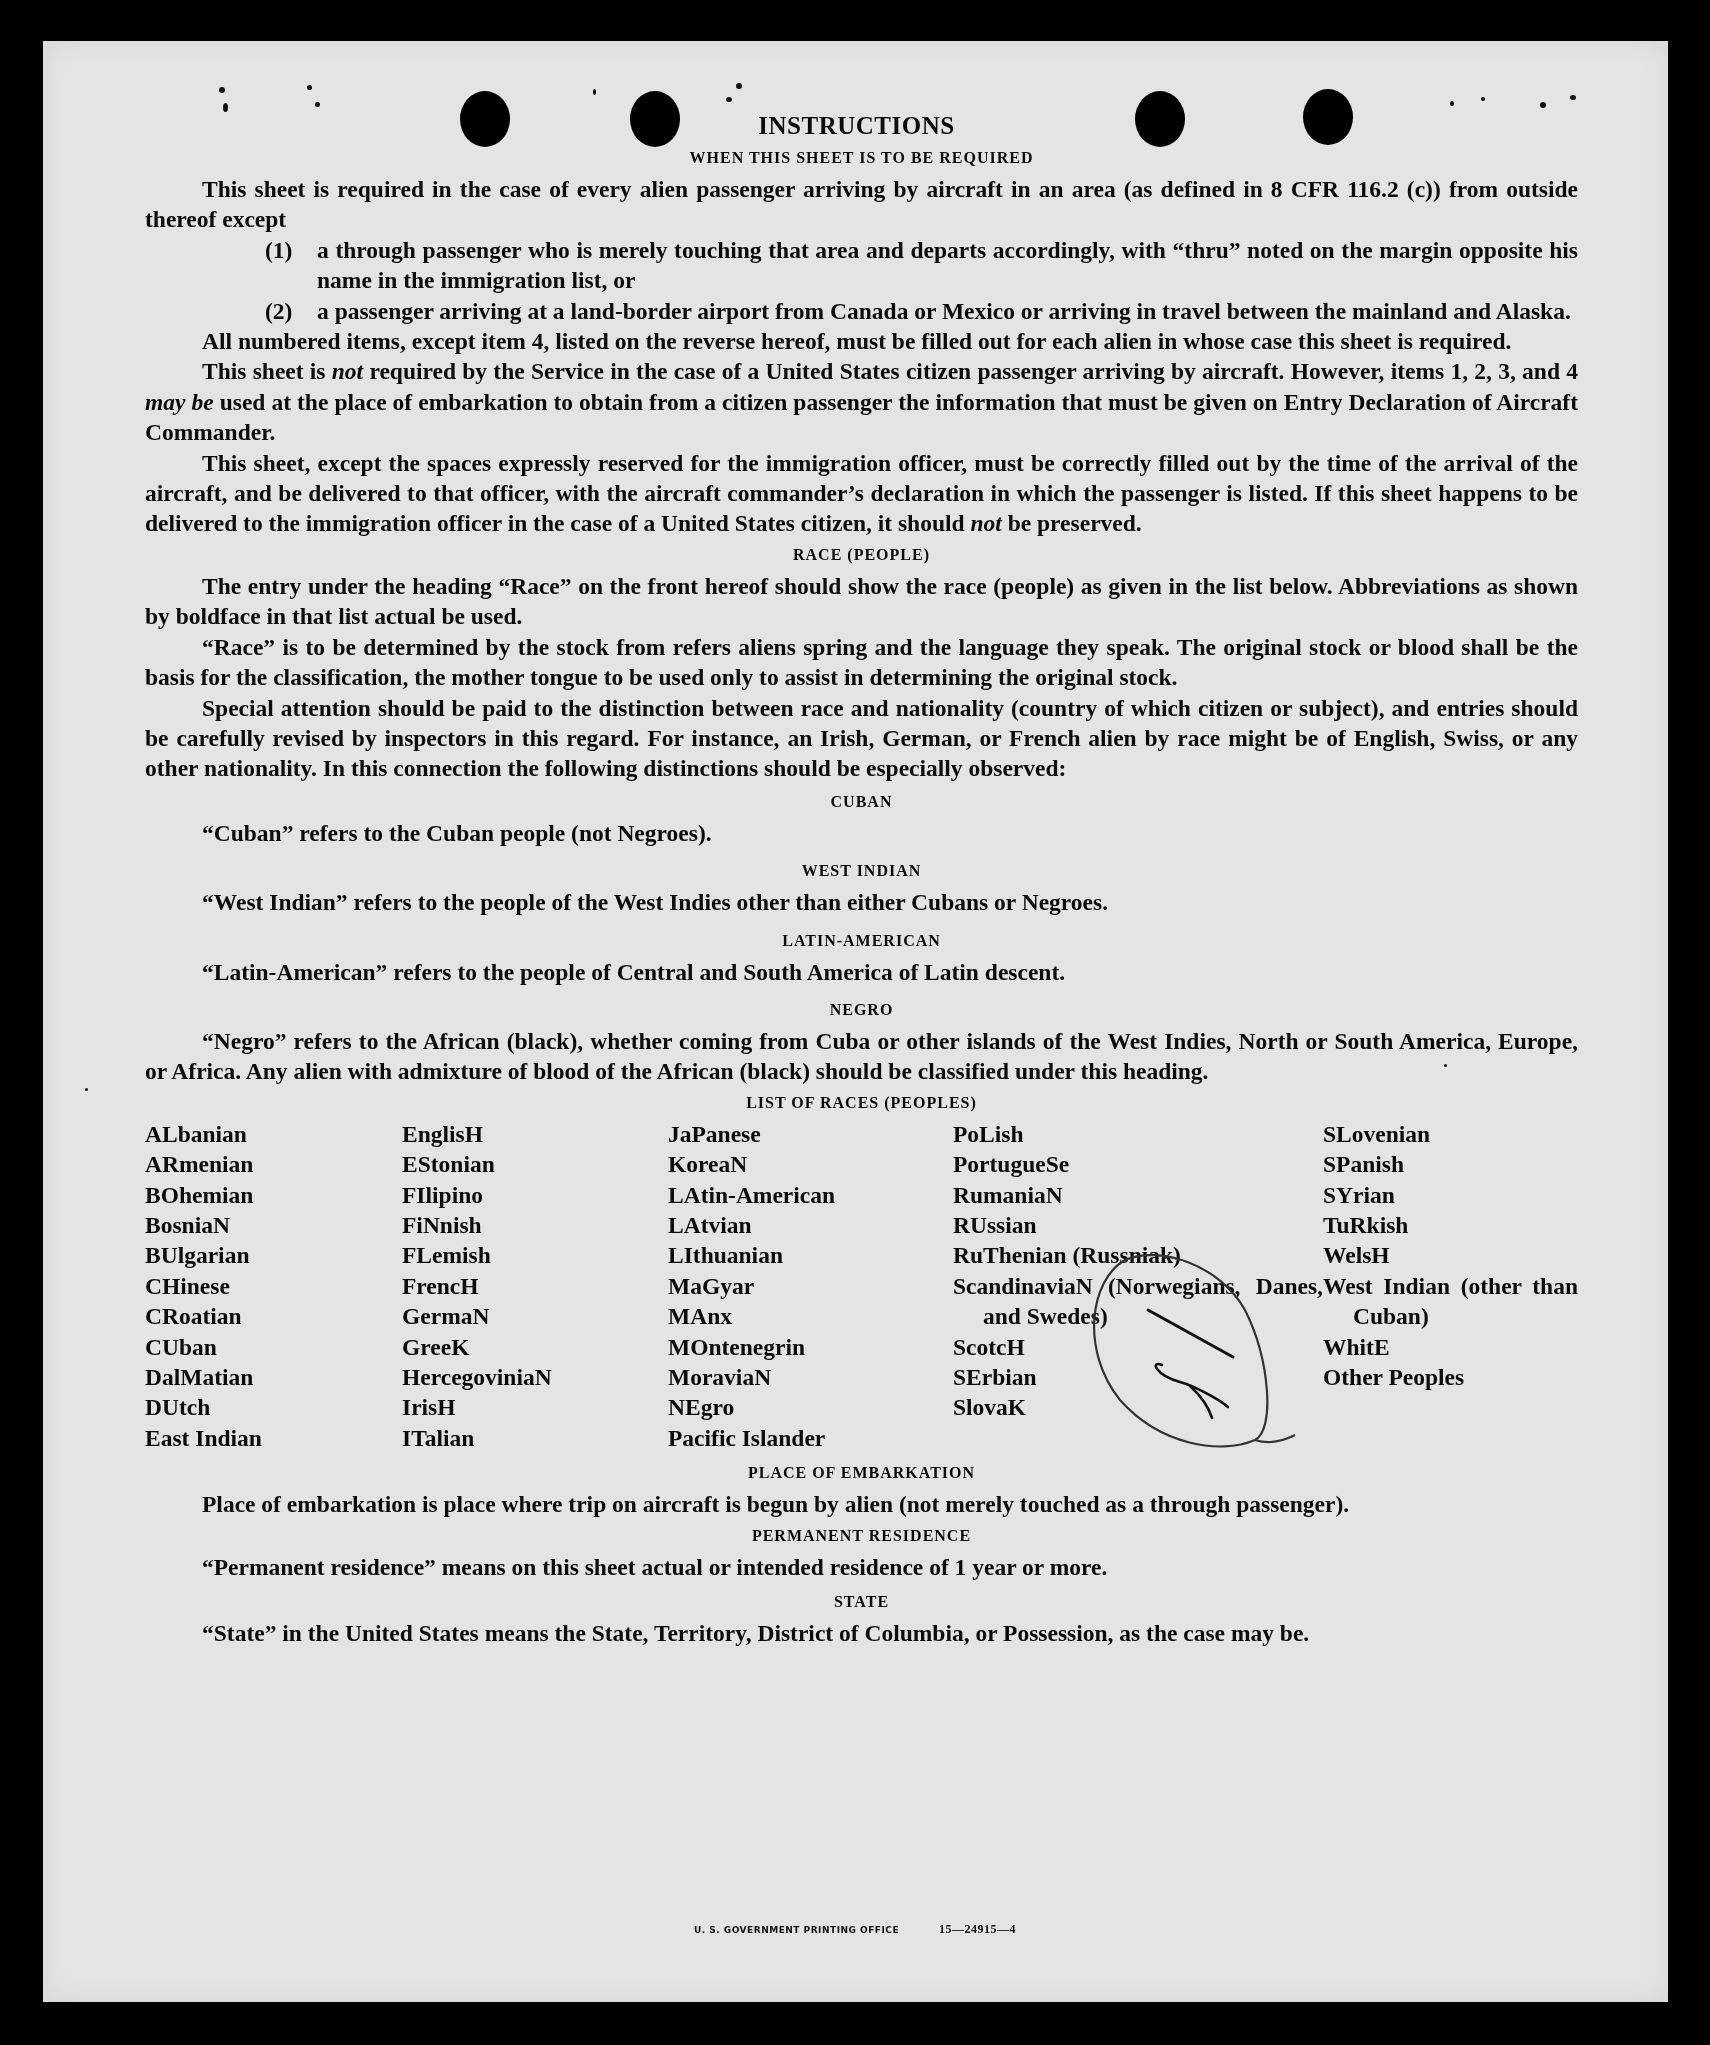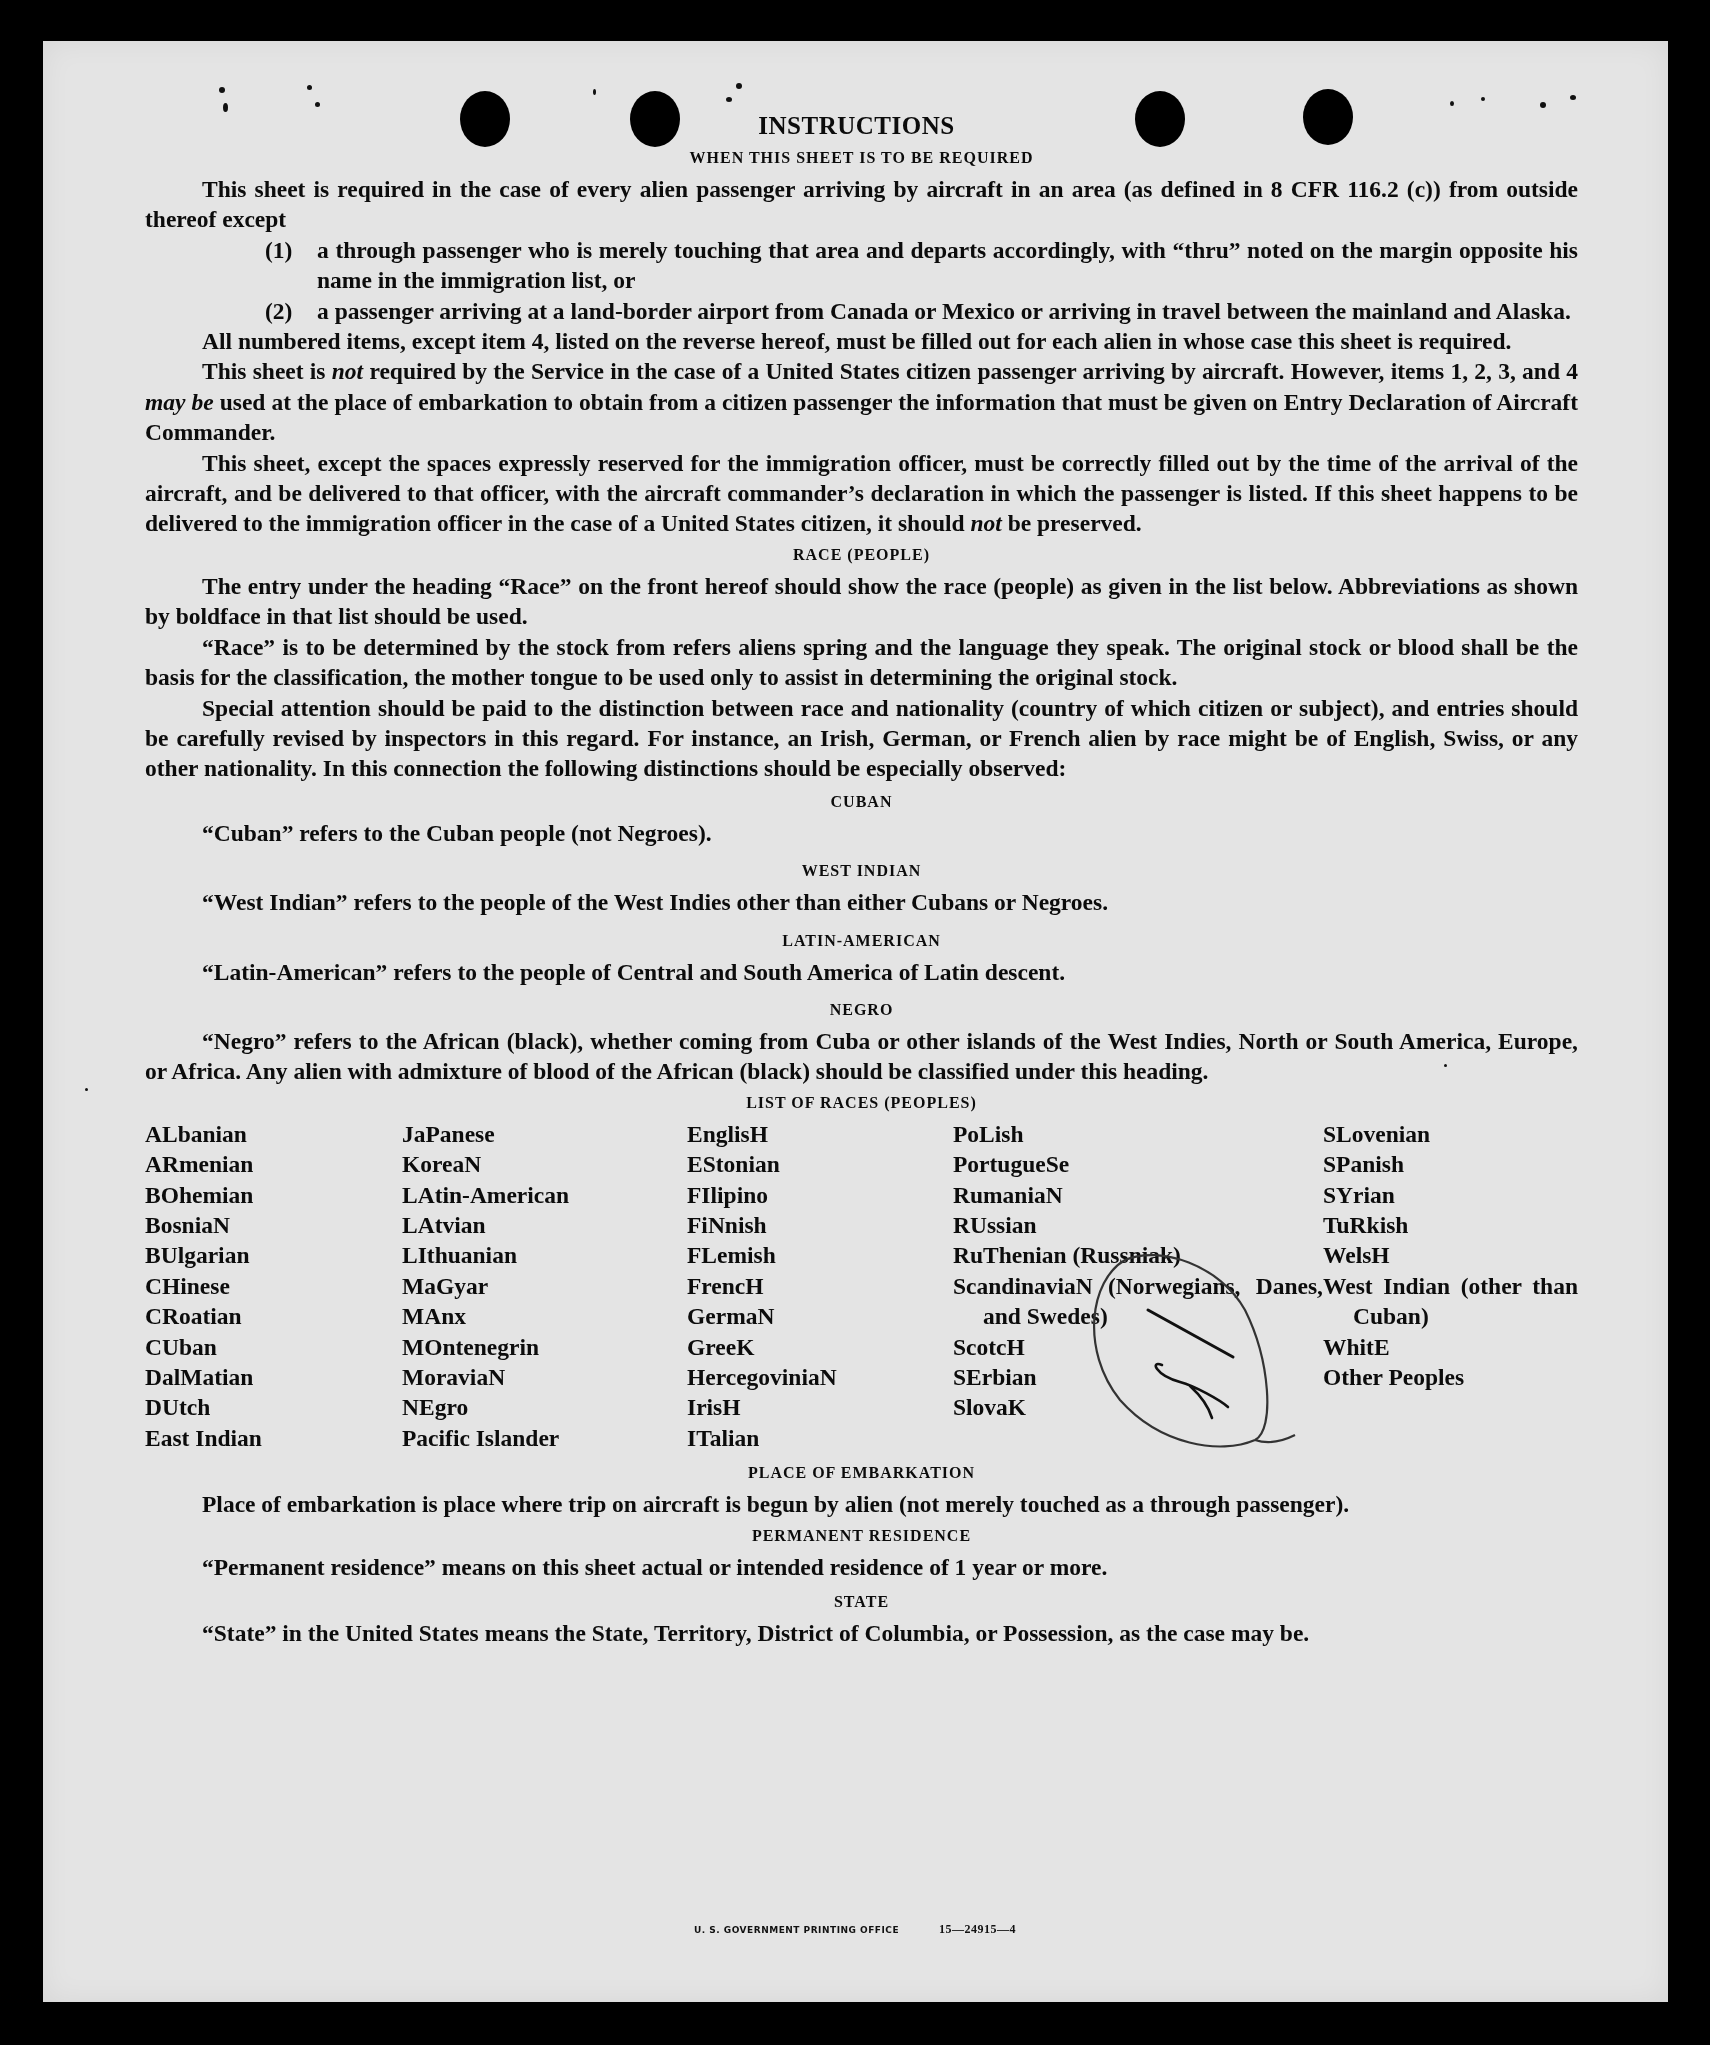--- a/index.html
+++ b/index.html
@@ -78,21 +78,21 @@
   <div class="item">
     <span class="num">(2)</span>
     <span class="txt">a passenger arriving at a land-border airport from Canada or Mexico or arriving in travel between the mainland and Alaska.</span>
   </div>
   <p class="p">All numbered items, except item 4, listed on the reverse hereof, must be filled out for each alien in whose case this sheet is required.</p>
   <p class="p"><span>This sheet is </span><em>not</em><span> required by the Service in the case of a United States citizen passenger arriving by aircraft. However, items 1, 2, 3, and 4 </span><em>may be</em><span> used at the place of embarkation to obtain from a citizen passenger the information that must be given on Entry Declaration of Aircraft Commander.</span></p>
 
   <p class="p"><span>This sheet, except the spaces expressly reserved for the immigration officer, must be correctly filled out by the time of the arrival of the aircraft, and be delivered to that officer, with the aircraft commander’s declaration in which the passenger is listed.  If this sheet happens to be delivered to the immigration officer in the case of a United States citizen, it should </span><em>not</em><span> be preserved.</span></p>
 
   <div class="h">RACE (PEOPLE)</div>
-  <p class="p"><span>The entry under the heading “Race” on the front hereof should show the race (people) as given in the list below.  Abbreviations as shown by </span><span>boldface</span><span> in that list should be used.</span></p>
+  <p class="p"><span>The entry under the heading “Race” on the front hereof should show the race (people) as given in the list below.  Abbreviations as shown by </span><span>boldface</span><span> in that list actual be used.</span></p>
   <p class="p">“Race” is to be determined by the stock from refers aliens spring and the language they speak.  The original stock or blood shall be the basis for the classification, the mother tongue to be used only to assist in determining the original stock.</p>
   <p class="p">Special attention should be paid to the distinction between race and nationality (country of which citizen or subject), and entries should be carefully revised by inspectors in this regard.  For instance, an Irish, German, or French alien by race might be of English, Swiss, or any other nationality.  In this connection the following distinctions should be especially observed:</p>
 
   <div class="h" style="margin-top:2px;">CUBAN</div>
   <p class="p">“Cuban” refers to the Cuban people (not Negroes).</p>
 
   <div class="h" style="margin-top:7px;">WEST INDIAN</div>
   <p class="p">“West Indian” refers to the people of the West Indies other than either Cubans or Negroes.</p>
 
   <div class="h" style="margin-top:7px;">LATIN-AMERICAN</div>
@@ -109,45 +109,45 @@
         <div class="hang">BOhemian</div>
         <div class="hang">BosniaN</div>
         <div class="hang">BUlgarian</div>
         <div class="hang">CHinese</div>
         <div class="hang">CRoatian</div>
         <div class="hang">CUban</div>
         <div class="hang">DalMatian</div>
         <div class="hang">DUtch</div>
         <div class="hang">East Indian</div>
       </div>
+    <div class="col col2" id="col1">
+        <div class="hang">EnglisH</div>
+        <div class="hang">EStonian</div>
+        <div class="hang">FIlipino</div>
+        <div class="hang">FiNnish</div>
+        <div class="hang">FLemish</div>
+        <div class="hang">FrencH</div>
+        <div class="hang">GermaN</div>
+        <div class="hang">GreeK</div>
+        <div class="hang">HercegoviniaN</div>
+        <div class="hang">IrisH</div>
+        <div class="hang">ITalian</div>
+      </div>
     <div class="col col3" id="col2">
         <div class="hang">JaPanese</div>
         <div class="hang">KoreaN</div>
         <div class="hang">LAtin-American</div>
         <div class="hang">LAtvian</div>
         <div class="hang">LIthuanian</div>
         <div class="hang">MaGyar</div>
         <div class="hang">MAnx</div>
         <div class="hang">MOntenegrin</div>
         <div class="hang">MoraviaN</div>
         <div class="hang">NEgro</div>
         <div class="hang">Pacific Islander</div>
-      </div>
-    <div class="col col2" id="col1">
-        <div class="hang">EnglisH</div>
-        <div class="hang">EStonian</div>
-        <div class="hang">FIlipino</div>
-        <div class="hang">FiNnish</div>
-        <div class="hang">FLemish</div>
-        <div class="hang">FrencH</div>
-        <div class="hang">GermaN</div>
-        <div class="hang">GreeK</div>
-        <div class="hang">HercegoviniaN</div>
-        <div class="hang">IrisH</div>
-        <div class="hang">ITalian</div>
       </div>
     <div class="col col4" id="col3">
         <div class="hang">PoLish</div>
         <div class="hang">PortugueSe</div>
         <div class="hang">RumaniaN</div>
         <div class="hang">RUssian</div>
         <div class="hang">RuThenian (Russniak)</div>
         <div class="hang just">ScandinaviaN (Norwegians, Danes, and Swedes)</div>
         <div class="hang">ScotcH</div>
         <div class="hang">SErbian</div>

